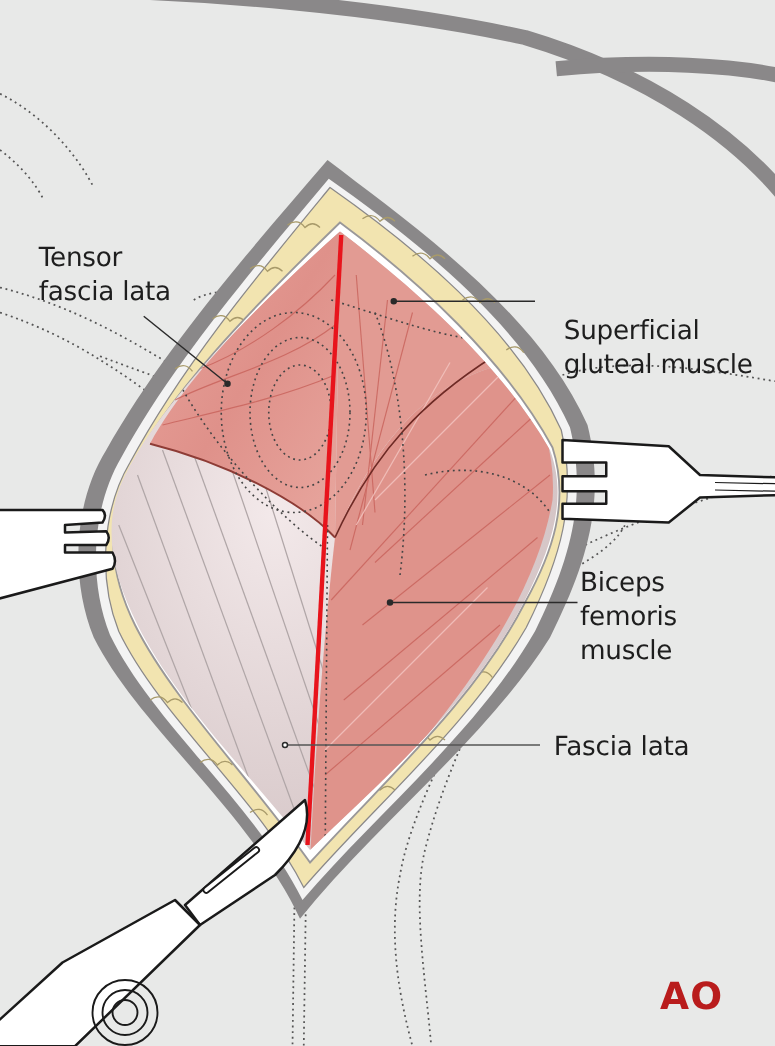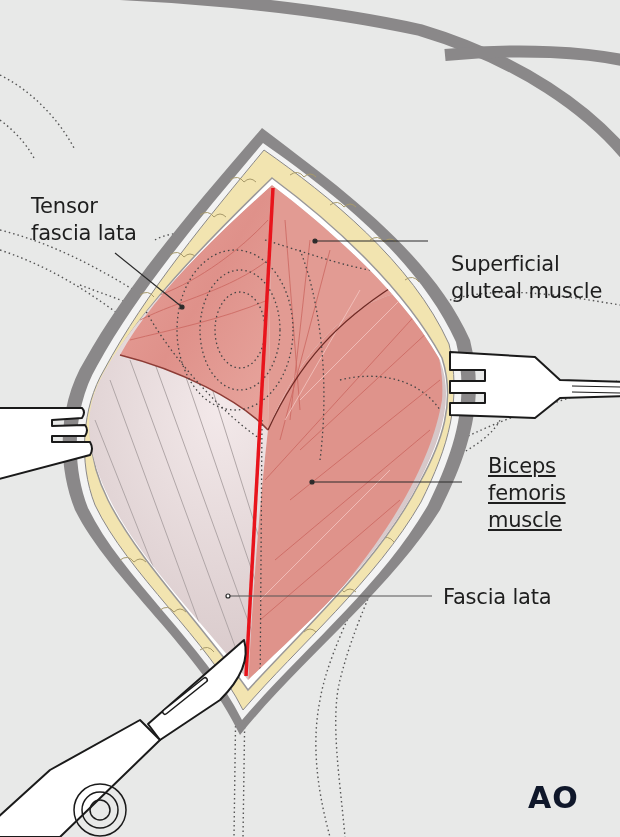--- a/index.html
+++ b/index.html
@@ -1,20 +1,20 @@
 <!DOCTYPE html>
 <html><head>
 <meta charset="utf-8">
 <style>
   html, body { margin: 0; padding: 0; }
   body { width: 620px; height: 837px; overflow: hidden; background: #e8e9e8; position: relative; font-family: "DejaVu Sans", "Liberation Sans", sans-serif; }
   #stage { position: absolute; left: 0; top: 0; width: 620px; height: 837px; border-radius: 29px; }
   svg { display: block; }
   .label { position: absolute; color: #1e1e1e; font-size: 21px; line-height: 27px; letter-spacing: -0.2px; white-space: pre; }
-  .logo { position: absolute; left: 528px; top: 780px; font-size: 30px; font-weight: bold; color: #0f172a; letter-spacing: 1px; }
+  .logo { position: absolute; left: 528px; top: 780px; font-size: 30px; font-weight: bold; color: #b91c1c; letter-spacing: 1px; }
 </style>
 </head>
 <body>
 
 <div id="stage">
 <svg width="620" height="837" viewBox="0 0 620 837" xmlns="http://www.w3.org/2000/svg">
   <defs>
     <radialGradient id="fasciaGrad" cx="0.4" cy="0.45" r="0.6">
       <stop offset="0" stop-color="#f3e9ea"></stop>
       <stop offset="1" stop-color="#d3c3c4"></stop>
@@ -160,18 +160,18 @@
       <circle cx="100" cy="810" r="18"></circle>
       <circle cx="100" cy="810" r="26"></circle>
     </g>
   </g>
 </svg>
 
 <div class="label" style="left:31px; top:193px;">Tensor
 fascia lata</div>
 <div class="label" style="left:451px; top:207px;margin-top:44px;">Superficial
 gluteal muscle</div>
-<div class="label" style="left:488px; top:453px;text-decoration:underline;">Biceps
+<div class="label" style="left:464px; top:453px;">Biceps
 femoris
 muscle</div>
 <div class="label" style="left:443px; top:584px;">Fascia lata</div>
 <div class="logo">AO</div>
 </div>
 
 </body></html>

